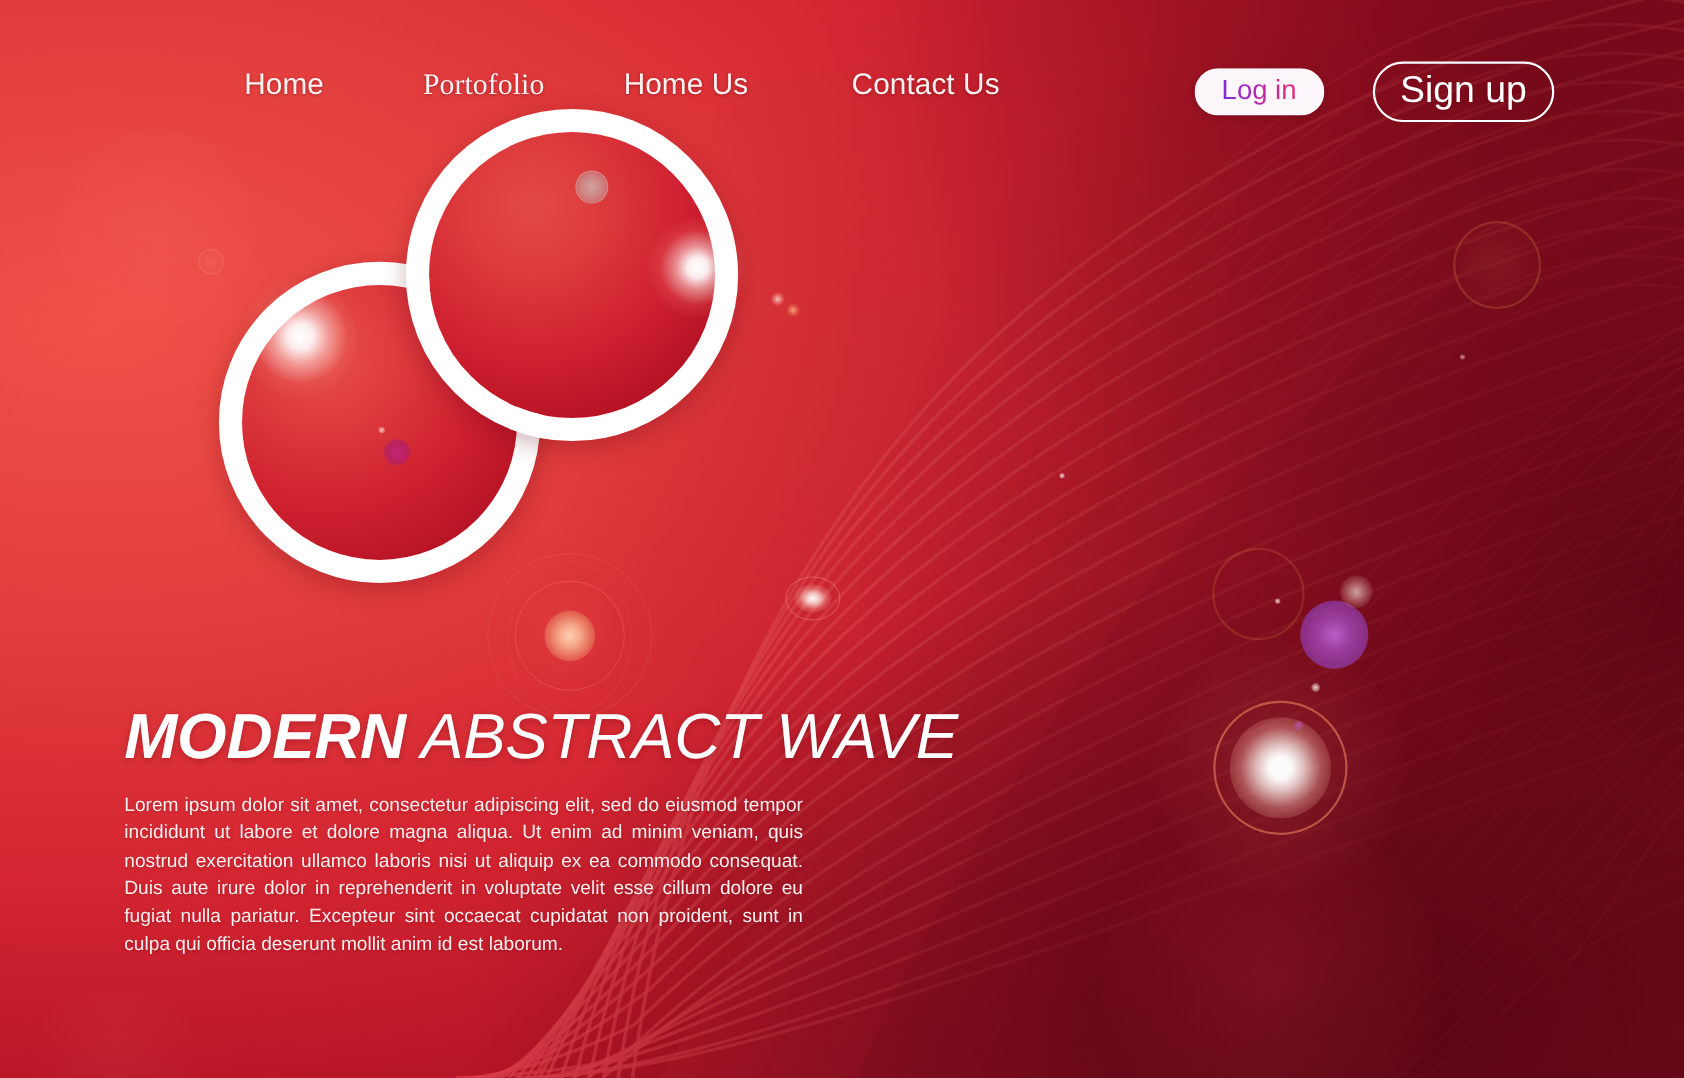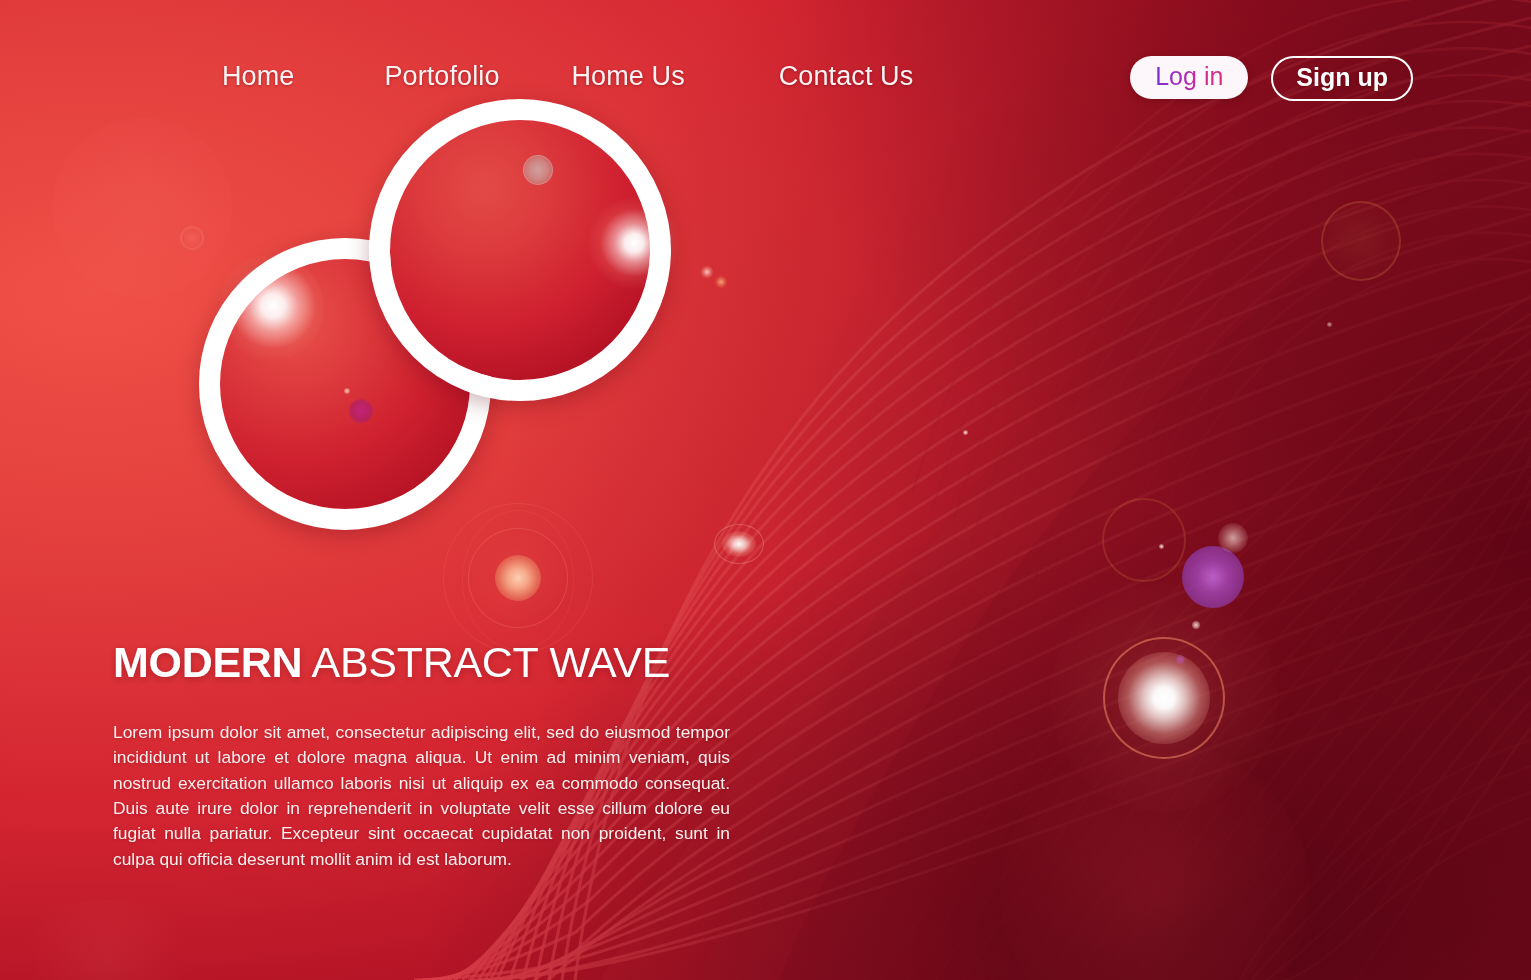--- a/index.html
+++ b/index.html
@@ -56,27 +56,27 @@
     color:#fdf2f2;
     font-size:27px;
     font-weight:400;
     letter-spacing:0.1px;
     margin-right:90px;
     white-space:nowrap;
     text-shadow:0 1px 3px rgba(90,0,14,0.45);
     cursor:pointer;
     margin-top:33px;
   }
-  .nav-link:nth-child(2){ margin-right:72px; }
+  .nav-link:nth-child(2){ margin-right:72px;font-family:Liberation Serif, serif; }
   .nav-link:nth-child(3){ margin-right:94px; }
   .nav-link:nth-child(4){ margin-right:0; }
 
   .nav-actions {
     position:absolute; right:118px; top:56px;
-    display:flex; align-items:flex-start; gap:23px;
+    display:flex; align-items:center; gap:44px;
   }
   .btn-login {
     background:#fdf6fa;
     border:none;
     border-radius:999px;
     padding:7px 25px 9px;
     font-size:25px;
     font-weight:400;
     line-height:1.08;
     cursor:pointer;
@@ -88,22 +88,22 @@
     -webkit-background-clip:text;
     background-clip:text;
     color:transparent;
     -webkit-text-fill-color:transparent;
   }
   .btn-signup {
     background:transparent;
     border:2px solid #ffffff;
     border-radius:999px;
     padding:6px 23px 8px;
-    font-size:25px;
-    font-weight:700;
+    font-size:34px;
+    font-weight:400;
     line-height:1.08;
     color:#ffffff;
     cursor:pointer;
     text-shadow:0 1px 3px rgba(90,0,14,0.4);
   }
 
   
   .circles { position:absolute; left:0; top:0; z-index:20; pointer-events:none; }
 
   .ring {
@@ -260,27 +260,28 @@
     background:radial-gradient(circle, rgba(255,150,130,0.07) 0%, rgba(255,140,120,0) 75%);
   }
 
   
   .hero {
     position:absolute; left:113px; top:641px;
     width:630px;
     z-index:35;
   }
   .hero-title {
-    font-size:43px;
+    font-size:58px;
     line-height:1.0;
     color:#ffffff;
     letter-spacing:-0.3px;
-    margin-bottom:36px;
+    margin-bottom:20px;
     white-space:nowrap;
     text-shadow:0 2px 6px rgba(95,2,20,0.32);
+    font-style:italic;
   }
   .hero-title .strong { font-weight:700; }
   .hero-title .light  { font-weight:400; }
 
   .hero-body {
     font-size:17.4px;
     line-height:1.455;
     color:#fdeeee;
     text-align:justify;
     width:617px;

